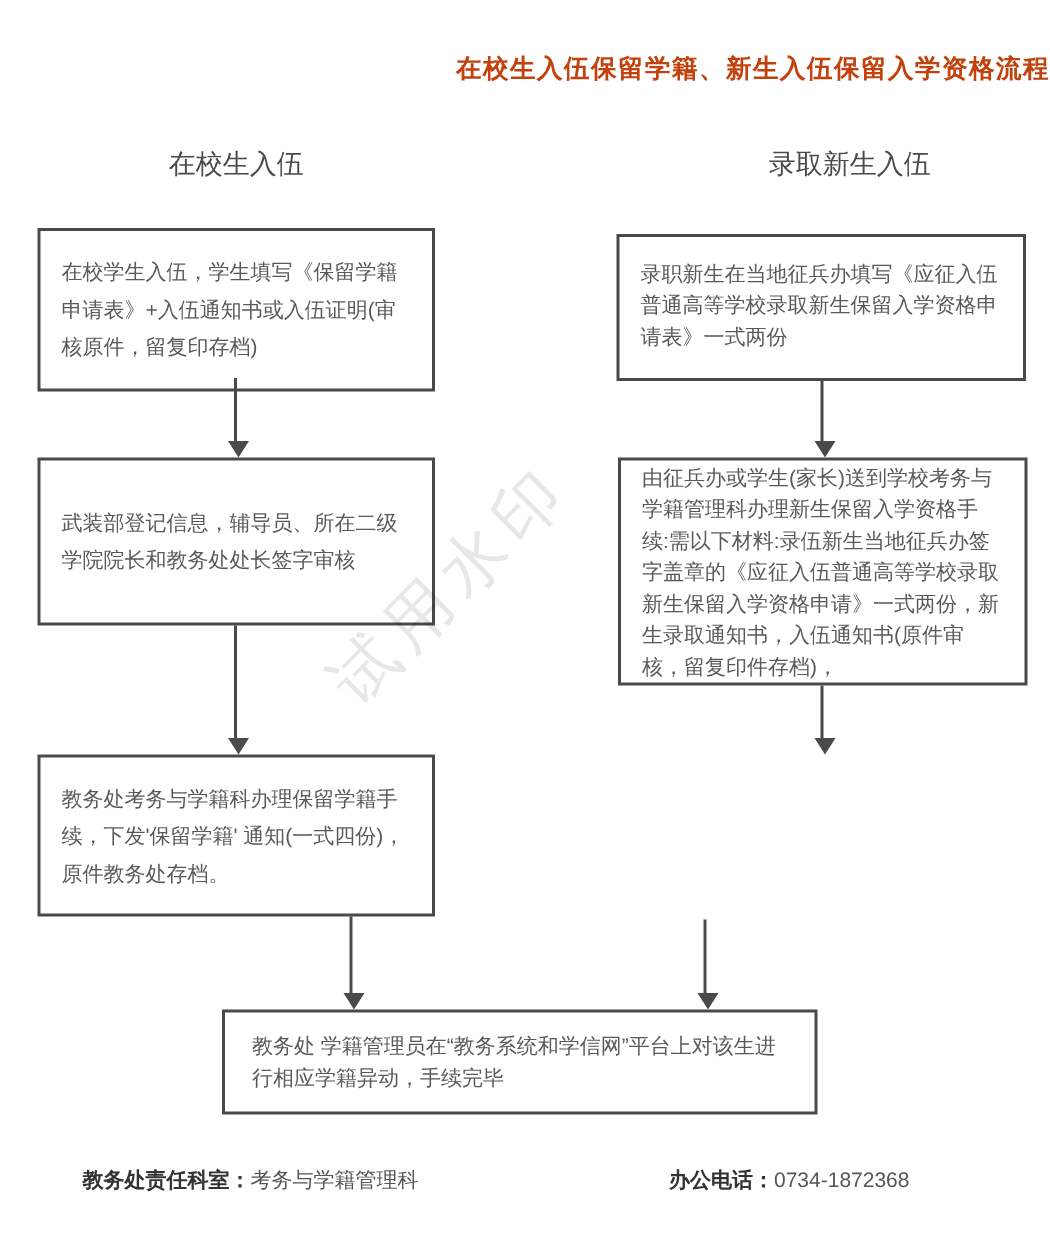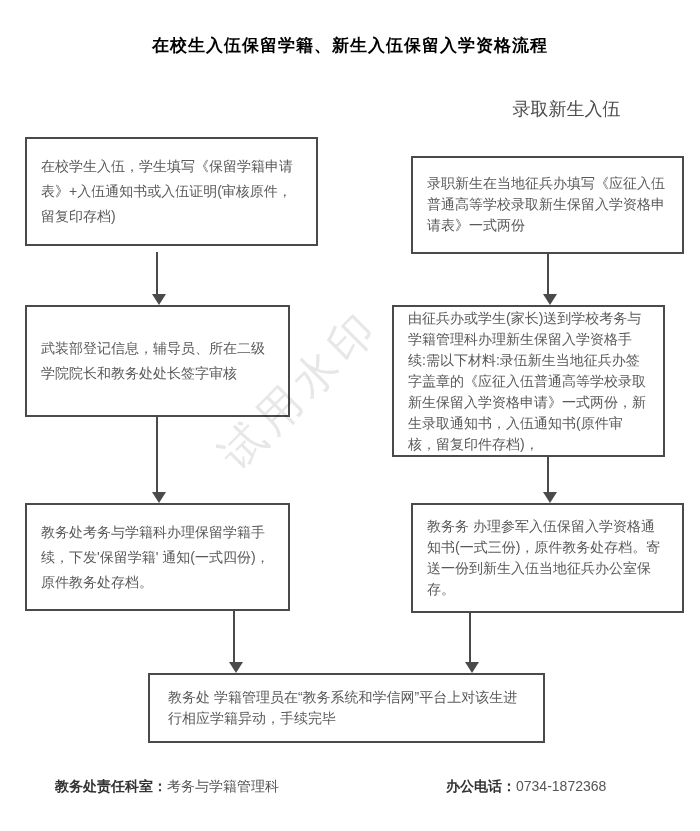--- a/index.html
+++ b/index.html
@@ -3,43 +3,43 @@
 <meta charset="utf-8">
 <style>
   html,body { margin:0; padding:0; background:#ffffff; }
   .canvas {
     position:relative; width:700px; height:831px; margin:0 auto;
     background:#ffffff; overflow:hidden;
     font-family:"Liberation Sans","DejaVu Sans",sans-serif;
   }
   .title {
     position:absolute; left:0; top:34px; width:100%;
-    text-align:center; font-size:17px; font-weight:bold; color:#000000;
+    text-align:right; font-size:17px; font-weight:bold; color:#c2410c;
     letter-spacing:1px;
   }
   .col-header {
     position:absolute; top:97px; text-align:center;
     font-size:18px; color:#4a4a4a;
   }
   .col-header.left  { left:25px;  width:265px; }
   .col-header.right { left:430px; width:273px; }
   .box {
     position:absolute; box-sizing:border-box;
     border:2px solid #4a4a4a; background:#ffffff;
     display:flex; align-items:center;
     padding:0 14px; font-size:14px; color:#595959;
     text-align:left;
   }
   .lh-loose { line-height:25px; }
   .lh-tight { line-height:21px; }
-  .box-l1 { left:25px;  top:137px; width:293px; height:109px; }
+  .box-l1 { left:25px;  top:152px; width:265px; height:109px; }
   .box-l2 { left:25px;  top:305px; width:265px; height:112px; }
   .box-l3 { left:25px;  top:503px; width:265px; height:108px; }
   .box-r1 { left:411px; top:156px; width:273px; height:98px;font-family:Liberation Mono, monospace; }
-  .box-r2 { left:392px; top:305px; width:273px; height:152px; }
+  .box-r2 { left:412px; top:305px; width:273px; height:152px; }
   .box-r3 { left:411px; top:503px; width:273px; height:110px; }
   .box-m  { left:148px; top:673px; width:397px; height:70px; padding:16px 18px; }
   .arrow {
     position:absolute; width:0;
     border-left:2px solid #4a4a4a;
   }
   .arrow-head {
     position:absolute; left:-6px; bottom:-11px; width:0; height:0;
     border-left:7px solid transparent; border-right:7px solid transparent;
     border-top:11px solid #4a4a4a;
@@ -63,40 +63,38 @@
   .footer .phone { position:absolute; left:446px; top:0; white-space:nowrap; }
   .footer b { color:#333333; }
 </style>
 </head>
 <body>
 
 <div class="canvas">
 
   <div class="title">在校生入伍保留学籍、新生入伍保留入学资格流程</div>
 
+  <div class="col-header left">在校生入伍</div>
   <div class="col-header right">录取新生入伍</div>
 
   <div class="box box-l1 lh-loose">
     <span>在校学生入伍，学生填写《保留学籍申请表》+入伍通知书或入伍证明(审核原件，留复印存档)</span>
   </div>
   <div class="box box-l3 lh-loose">
     <span>教务处考务与学籍科办理保留学籍手续，下发'保留学籍' 通知(一式四份)，原件教务处存档。</span>
   </div>
   <div class="box box-l2 lh-loose">
     <span>武装部登记信息，辅导员、所在二级学院院长和教务处处长签字审核</span>
   </div>
 
   <div class="box box-r1 lh-tight">
     <span>录职新生在当地征兵办填写《应征入伍普通高等学校录取新生保留入学资格申请表》一式两份</span>
   </div>
   <div class="box box-r2 lh-tight">
     <span>由征兵办或学生(家长)送到学校考务与学籍管理科办理新生保留入学资格手续:需以下材料:录伍新生当地征兵办签字盖章的《应征入伍普通高等学校录取新生保留入学资格申请》一式两份，新生录取通知书，入伍通知书(原件审核，留复印件存档)，</span>
-  </div>
-  <div class="box box-r3 lh-tight">
-    <span>教务务 办理参军入伍保留入学资格通知书(一式三份)，原件教务处存档。寄送一份到新生入伍当地征兵办公室保存。</span>
   </div>
 
   <div class="box box-m lh-tight">
     <span>教务处 学籍管理员在“教务系统和学信网”平台上对该生进行相应学籍异动，手续完毕</span>
   </div>
 
   <div class="arrow arrow-a1">
     <div class="arrow-head"></div>
   </div>
   <div class="arrow arrow-a2">

